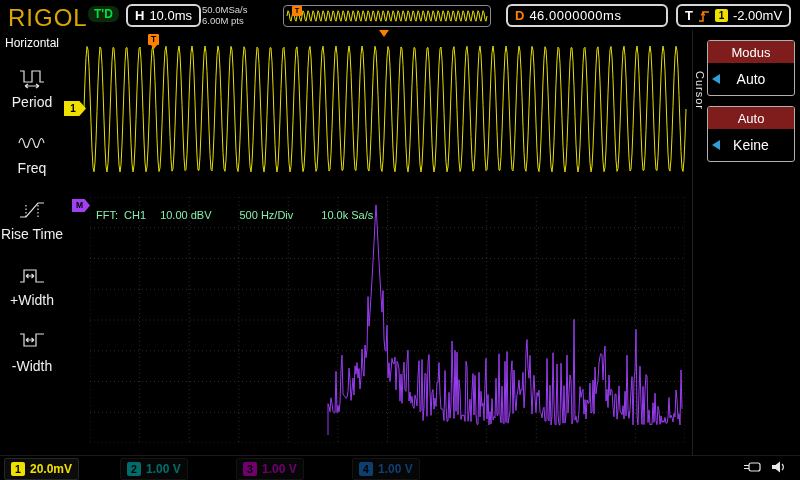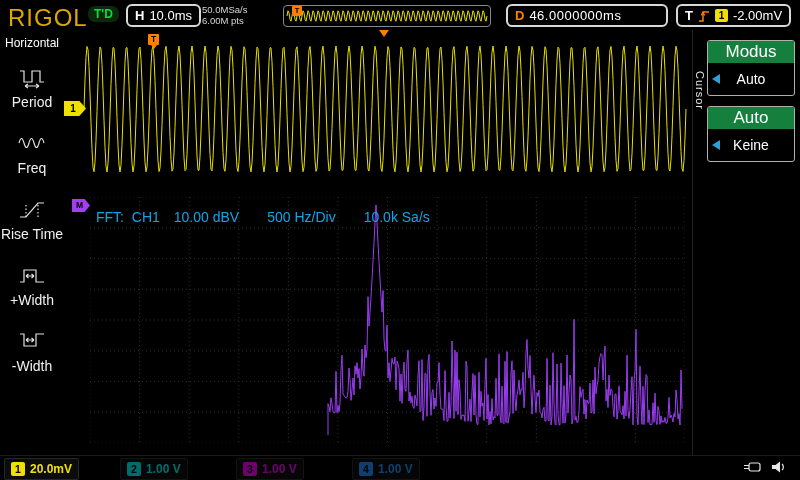--- a/index.html
+++ b/index.html
@@ -55,34 +55,34 @@
   .centermark{position:absolute;left:315px;top:0;width:0;height:0;
             border-left:5px solid transparent;border-right:5px solid transparent;
             border-top:7px solid #ff7f00;}
 
   
   .fft{position:absolute;left:64px;top:190px;width:628px;height:265px;background:#000;}
   .fft svg{position:absolute;left:26px;top:7px;}
   .mflag{position:absolute;left:8px;top:9px;width:15px;height:13px;background:#a040f0;
          color:#000;font-size:8.5px;font-weight:bold;text-align:center;line-height:13px;
          clip-path:polygon(0 0,70% 0,100% 50%,70% 100%,0 100%);padding-right:3px;}
-  .fftlabel{position:absolute;left:32px;top:19px;display:flex;font-size:14px;color:#0ea5e9;}
+  .fftlabel{position:absolute;left:32px;top:19px;display:flex;font-size:11px;color:#86efac;}
   .fftlabel span{white-space:pre;}
   .g1{margin-right:14px;} .g2{margin-right:28px;} .g3{margin-right:28px;}
 
   
   .rsb{position:absolute;left:692px;top:30px;width:108px;height:425px;background:#000;
        border-left:1px solid #202020;}
   .cursor-tab{position:absolute;left:0;top:26px;width:14px;height:70px;
        writing-mode:vertical-rl;text-orientation:mixed;font-size:11px;color:#e8e8e8;
        display:flex;align-items:center;justify-content:center;letter-spacing:1px;}
   .mgroup{position:absolute;left:14px;width:86px;border:1px solid #b0b0b0;border-radius:3px;
        overflow:hidden;background:#000;cursor:pointer;}
   .mg1{top:10px;} .mg2{top:76px;}
-  .mghead{height:22px;background:#15803d;color:#fff;font-size:17px;display:flex;
+  .mghead{height:22px;background:#7f1d1d;color:#fff;font-size:13px;display:flex;
        align-items:center;justify-content:center;}
   .mgval{position:relative;height:32px;color:#fff;font-size:14px;display:flex;
        align-items:center;justify-content:center;}
   .tri{position:absolute;left:4px;top:50%;transform:translateY(-50%);width:0;height:0;
        border-top:5px solid transparent;border-bottom:5px solid transparent;
        border-right:8px solid #2f9fd6;}
 
   
   .bbar{position:absolute;left:0;top:455px;width:800px;height:25px;background:#000;
         border-top:1px solid #1a1a1a;}

